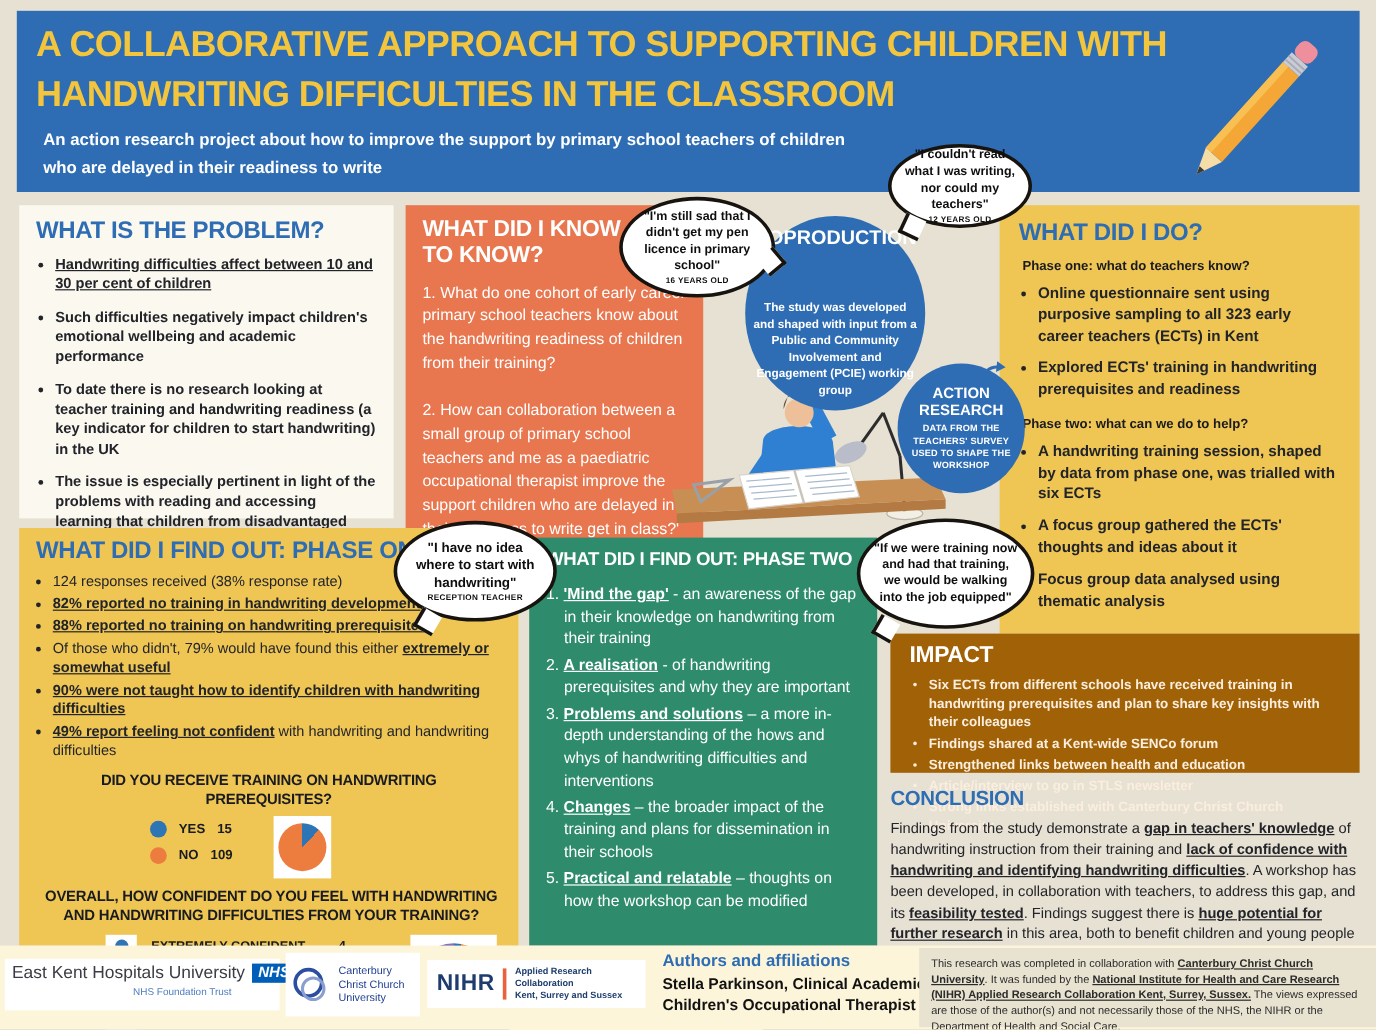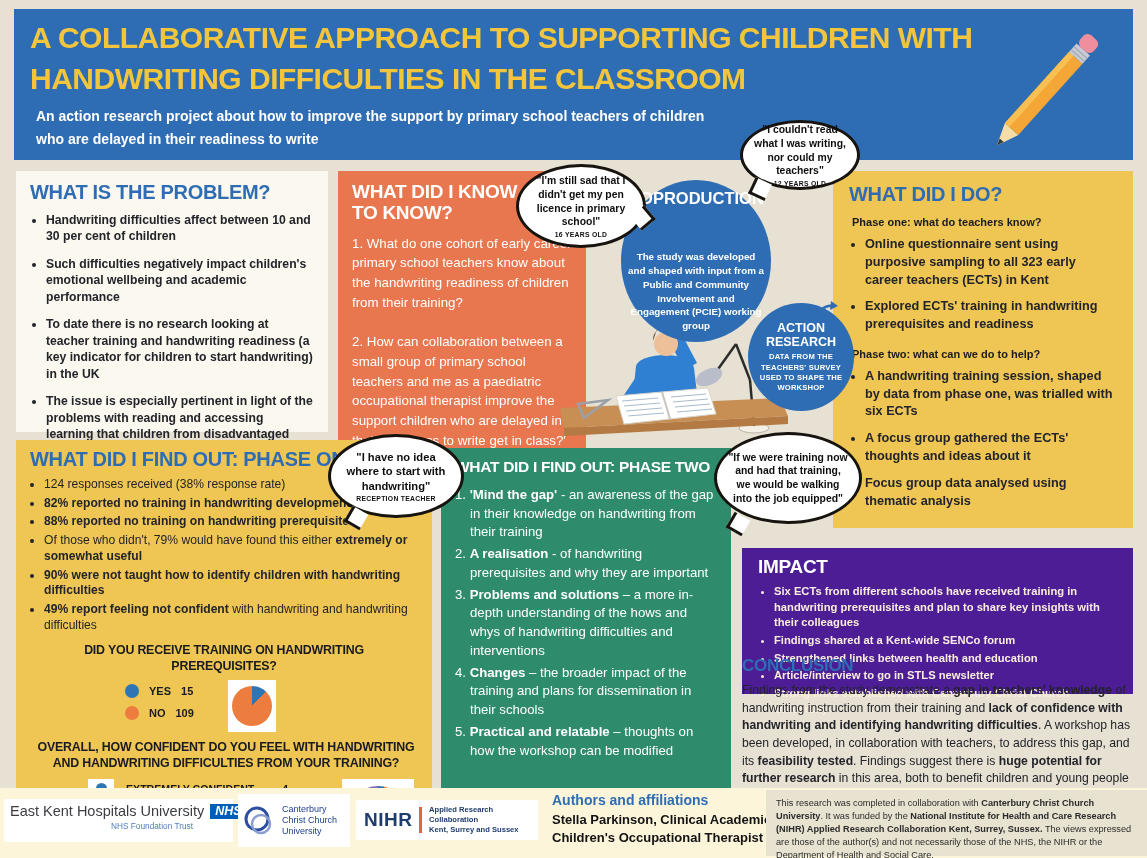--- a/index.html
+++ b/index.html
@@ -1,18 +1,18 @@
 <!DOCTYPE html>
 <html><head>
 <meta charset="utf-8">
 <style>
   html,body{margin:0;padding:0;background:#e6e1d2;}
   .poster{position:relative;width:1147px;height:858px;background:#e6e1d2;overflow:hidden;
           font-family:"Liberation Sans",sans-serif;color:#22242a;}
-  .b{font-weight:800;}
+  .b{font-weight:800;text-decoration:underline;}
   
   .header{position:absolute;left:14px;top:9px;width:1119px;height:151px;background:#2e6db4;}
   .title{position:absolute;left:16px;top:8px;color:#f2c53d;font-weight:800;
          font-size:30px;line-height:1.38;letter-spacing:-0.5px;}
   .subtitle{position:absolute;left:22px;top:96px;width:680px;color:#ffffff;
             font-weight:700;font-size:14px;line-height:1.65;}
   .pencil{position:absolute;left:950px;top:-2px;}
   
   .panel{position:absolute;box-sizing:border-box;}
   .ptitle{font-weight:800;letter-spacing:-0.3px;white-space:nowrap;}
@@ -58,21 +58,21 @@
   .legend2 .lval{text-align:left;}
   .piebox2{width:72px;height:78px;margin-left:12px;}
   .pie2{width:64px;height:64px;border-radius:50%;}
   
   .find2{left:441px;top:448px;width:290px;height:340px;background:#2e8c6d;padding:10px 14px;}
   .find2 .ptitle{font-size:15.5px;}
   ul.f2list{margin:10px 0 0 0;padding:0;}
   ul.f2list li{list-style:none;color:#fff;font-size:13.2px;font-weight:500;line-height:1.42;
                padding-left:15px;text-indent:-15px;margin-bottom:3px;}
   
-  .impact{left:742px;top:528px;width:391px;height:146px;background:#4c1d95;padding:8px 16px;margin-top:20px;}
+  .impact{left:742px;top:528px;width:391px;height:116px;background:#a16207;padding:8px 16px;}
   .impact .ptitle{font-size:19px;}
   ul.ilist{margin:6px 0 0 0;padding-left:16px;}
   ul.ilist li{color:#fbeede;font-size:11.2px;font-weight:600;line-height:1.4;margin-bottom:2px;}
   
   .conclusion{left:742px;top:656px;width:397px;height:130px;}
   .conclusion .ptitle{font-size:17px;}
   .concbody{margin-top:6px;font-size:12.2px;font-weight:500;line-height:1.45;color:#23242a;}
   
   .circle{position:absolute;border-radius:50%;background:#2e6db4;color:#fff;text-align:center;
           display:flex;flex-direction:column;align-items:center;justify-content:center;z-index:3;}
@@ -96,21 +96,21 @@
   .b3{left:328px;top:434px;width:136px;height:84px;}
   .b3 .tail{left:16px;bottom:-12px;transform:rotate(30deg);}
   .b4{left:714px;top:432px;width:148px;height:92px;}
   .b4 .tail{left:12px;bottom:-12px;transform:rotate(30deg);}
   .arrow-note{position:absolute;left:814px;top:298px;z-index:6;}
   .illustration{position:absolute;left:558px;top:322px;z-index:2;}
   
   .footer{position:absolute;left:0;top:788px;width:1147px;height:70px;background:#fcf5da;}
   .logobox{position:absolute;background:#fff;box-sizing:border-box;}
   .ekhu{left:4px;top:11px;width:229px;height:43px;padding:4px 6px;}
-  .ekhu-row{display:flex;align-items:flex-end;gap:6px;}
+  .ekhu-row{display:flex;align-items:center;gap:6px;}
   .ekhu-name{font-size:14.5px;font-weight:500;color:#3c3c44;white-space:nowrap;}
   .nhs-chip{background:#005eb8;color:#fff;font-style:italic;font-weight:800;font-size:12.5px;
             padding:1px 5px 2px 5px;line-height:1;}
   .ekhu-trust{font-size:8.3px;color:#4f7dbf;text-align:right;margin-top:2px;padding-right:34px;}
   .ccu{left:238px;top:6px;width:112px;height:53px;display:flex;align-items:center;gap:6px;padding:4px;}
   .ccu-name{font-size:9px;font-weight:400;color:#1d3e8f;line-height:1.25;}
   .nihr{left:356px;top:12px;width:182px;height:40px;display:flex;align-items:center;gap:7px;padding:4px 8px;}
   .nihr-acr{font-size:19px;font-weight:800;color:#1e3d6e;letter-spacing:0.5px;}
   .nihr-bar{width:3px;height:26px;background:#e8623c;}
   .nihr-txt{font-size:7.6px;font-weight:700;color:#1e3d6e;line-height:1.3;}

